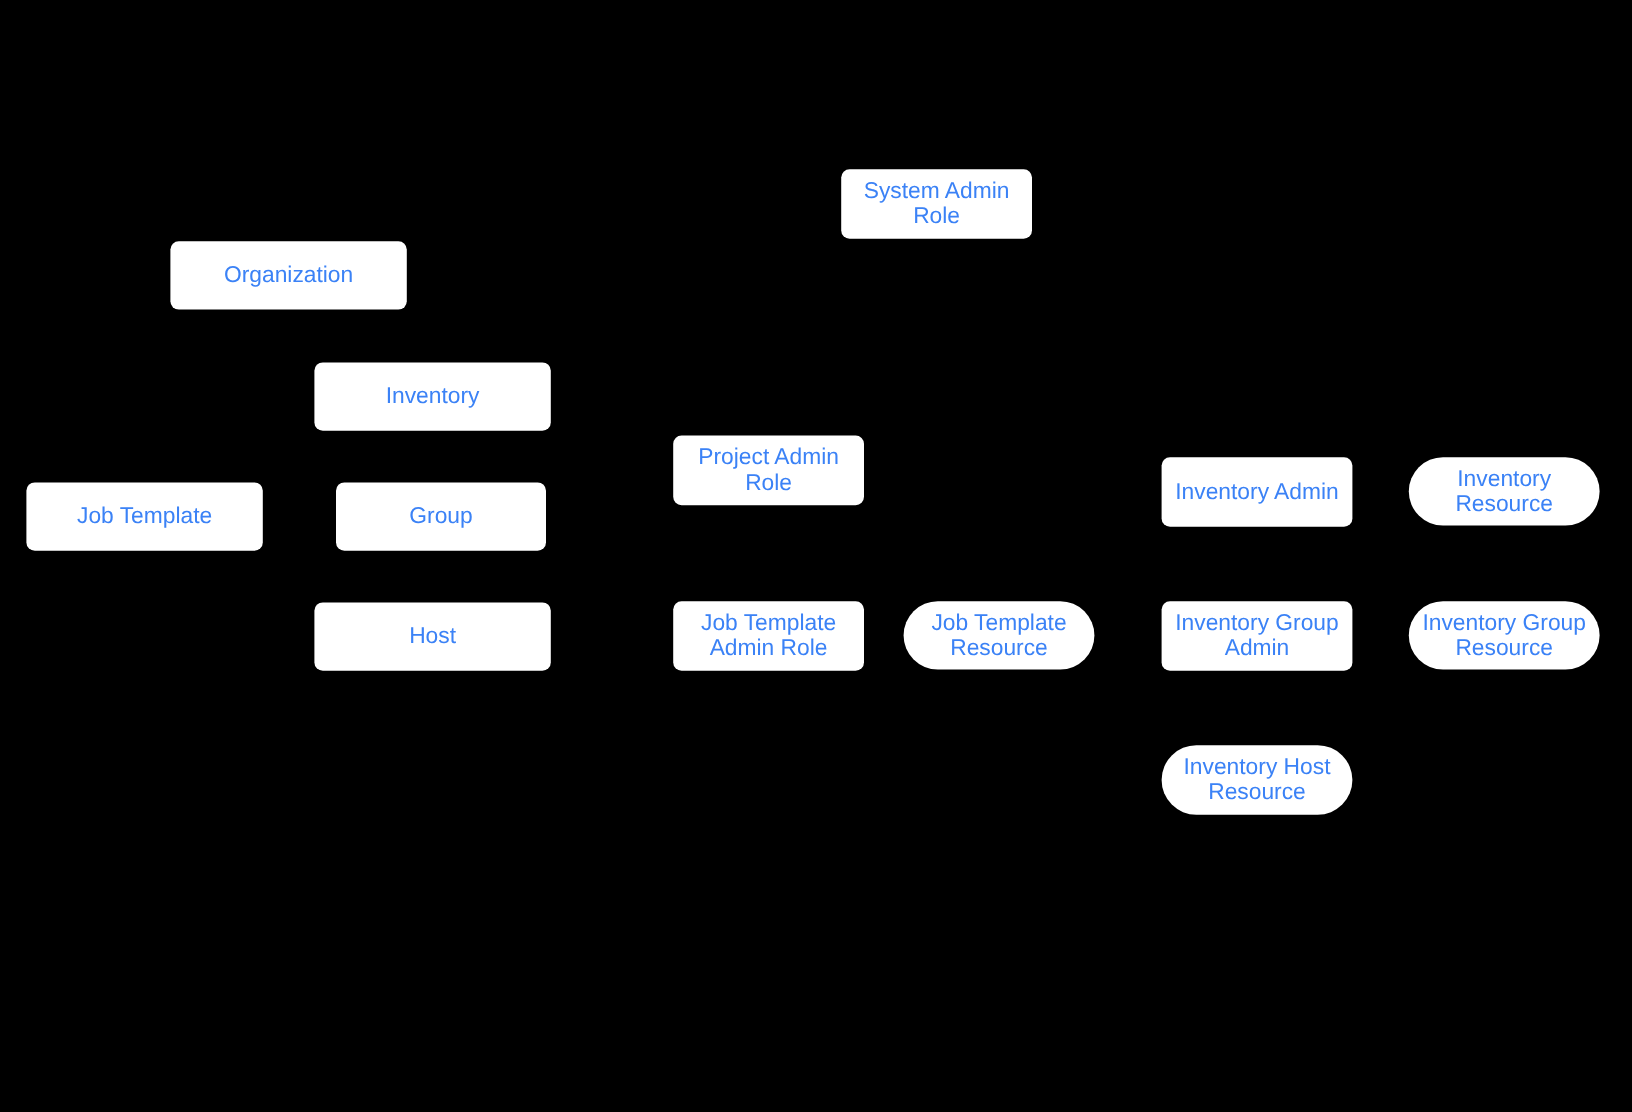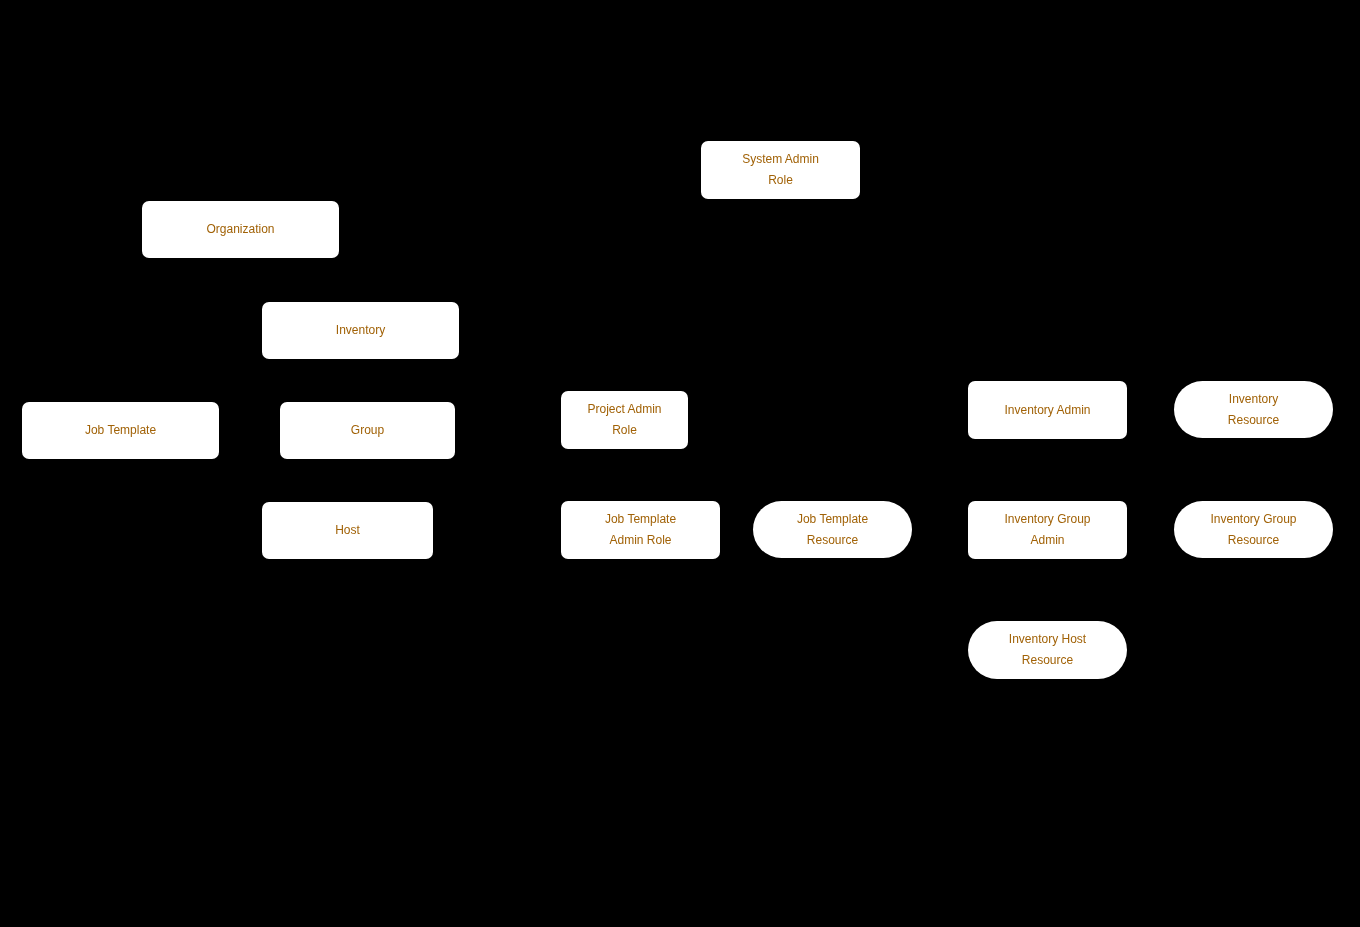--- a/index.html
+++ b/index.html
@@ -15,26 +15,26 @@
     font-family: "Liberation Sans", sans-serif;
   }
   .canvas {
     position: absolute;
     inset: 0;
   }
   .node {
     position: absolute;
     box-sizing: border-box;
     background: #ffffff;
-    color: #a16207;
+    color: #3b82f6;
     display: flex;
     align-items: center;
     justify-content: center;
     text-align: center;
-    font-size: 12px;
+    font-size: 19px;
     line-height: 21px;
     white-space: pre-line;
   }
   .node.rect {
     border-radius: 7px;
   }
   .node.pill {
     border-radius: 29px;
   }
 </style>
@@ -45,28 +45,28 @@
 
   <div class="node rect" style="left:142px; top:201px; width:197px; height:57px">Organization</div>
 
 
   <div class="node rect" style="left:262px; top:302px; width:197px; height:57px">Inventory</div>
 
   <div class="node rect" style="left:22px; top:402px; width:197px; height:57px">Job Template</div>
 
   <div class="node rect" style="left:280px; top:402px; width:175px; height:57px">Group</div>
 
-  <div class="node rect" style="left:262px; top:502px; width:171px; height:57px">Host</div>
+  <div class="node rect" style="left:262px; top:502px; width:197px; height:57px">Host</div>
 
   <div class="node rect" style="left:701px; top:141px; width:159px; height:58px">System Admin
 Role</div>
 
 
 
-  <div class="node rect" style="left:561px; top:391px; width:127px; height:58px">Project Admin
+  <div class="node rect" style="left:561px; top:363px; width:159px; height:58px">Project Admin
 Role</div>
 
 
   <div class="node rect" style="left:968px; top:381px; width:159px; height:58px">Inventory Admin</div>
 
   <div class="node pill" style="left:1174px; top:381px; width:159px; height:57px">Inventory
 Resource</div>
 
   <div class="node rect" style="left:561px; top:501px; width:159px; height:58px">Job Template
 Admin Role</div>

